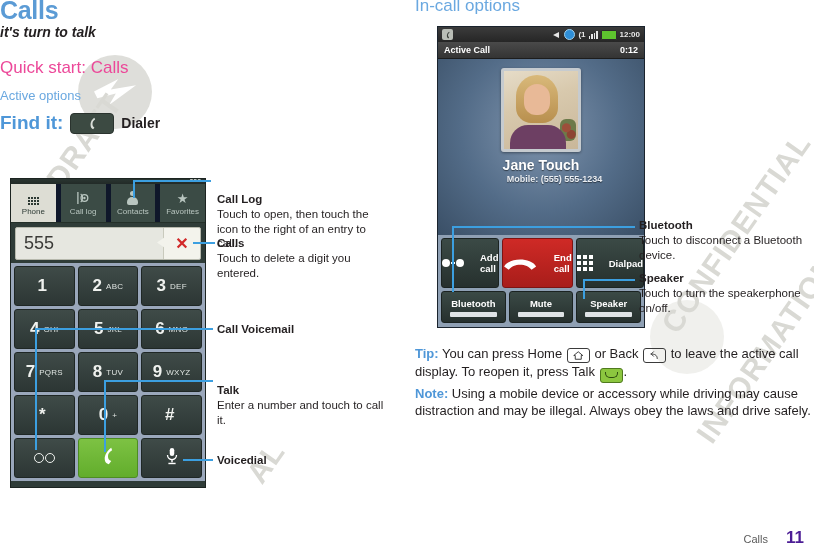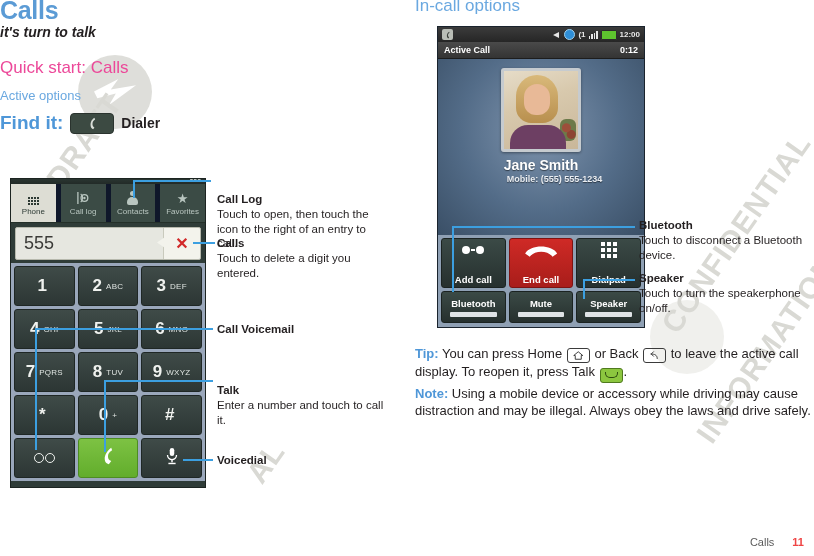--- a/index.html
+++ b/index.html
@@ -277,21 +277,21 @@
   .pc-sub  { color: #e9edf2; font-size: 9px; font-weight: bold; margin-top: 1px; text-shadow: 0 1px 1px rgba(0,0,0,.5); margin-left: 27px; }
 
   .pc-actions {
     padding: 3px; display: grid; grid-template-columns: repeat(3, 1fr);
     grid-gap: 3px; background: #8fa0b4;
   }
   .pc-btn {
     height: 48px;
     background: linear-gradient(#3b4a46, #26302e);
     border: 1px solid #1b2321; border-radius: 3px;
-    display: flex; flex-direction: column; align-items: center; justify-content: center;
+    display: flex; flex-direction: row; align-items: center; justify-content: center;
     gap: 16px; color: #ffffff; font-size: 9.5px; font-weight: bold;
   }
   .pc-btn.red { background: linear-gradient(#cf2a26, #a81d1a); border-color: #7d1312; }
   .pc-btn .bico { height: 16px; display:flex; align-items:center; }
   .pc-btn svg { height: 16px; }
   .addcall-ico { width: 22px; height: 10px; position: relative; }
   .addcall-ico::before, .addcall-ico::after {
     content:""; position:absolute; top:1px; width:8px; height:8px; border-radius:50%; background:#fff;
   }
   .addcall-ico::before { left:0; } .addcall-ico::after { right:0; }
@@ -326,21 +326,21 @@
   }
   .keycap svg { height: 9px; }
   .keycap.talk { background: #8cc63f; border-color: #4f7a1e; }
   .keycap.talk .tb { width: 11px; height: 5px; border: 1.5px solid #2d4a10; border-top: none; border-radius: 0 0 5px 5px; }
 
   .note-block { position: absolute; left: 0; top: 385px; width: 396px; }
 
   
   .footer { position: absolute; right: 10px; bottom: 8px; display: flex; align-items: baseline; gap: 18px; }
   .footer .fl { font-size: 11px; color: #5b5b5b; }
-  .footer .fp { font-size: 11px; font-weight: bold; color: #ef4444; }
+  .footer .fp { font-size: 17px; font-weight: bold; color: #4c1d95; }
 </style>
 </head>
 <body>
 
 <div class="wm-logo"></div>
 <div class="wm-logo2"></div>
 <div class="watermark wm-1">DRAFT</div>
 <div class="watermark wm-2">AL</div>
 <div class="watermark wm-3">CONFIDENTIAL</div>
 <div class="watermark wm-4">INFORMATION</div>
@@ -555,21 +555,21 @@
       <span>0:12</span>
     </div>
 
     <div class="pc-body">
       <div class="pc-photo">
         <span class="plant"></span>
         <span class="hair"></span>
         <span class="face"></span>
         <span class="body"></span>
       </div>
-      <div class="pc-name">Jane Smith</div>
+      <div class="pc-name">Jane Touch</div>
       <div class="pc-sub">Mobile:  (555) 555-1234</div>
     </div>
 
     <div class="pc-actions">
       <div class="pc-btn">
         <span class="bico">
             <span class="addcall-ico">
               <i></i>
             </span>
           </span>

